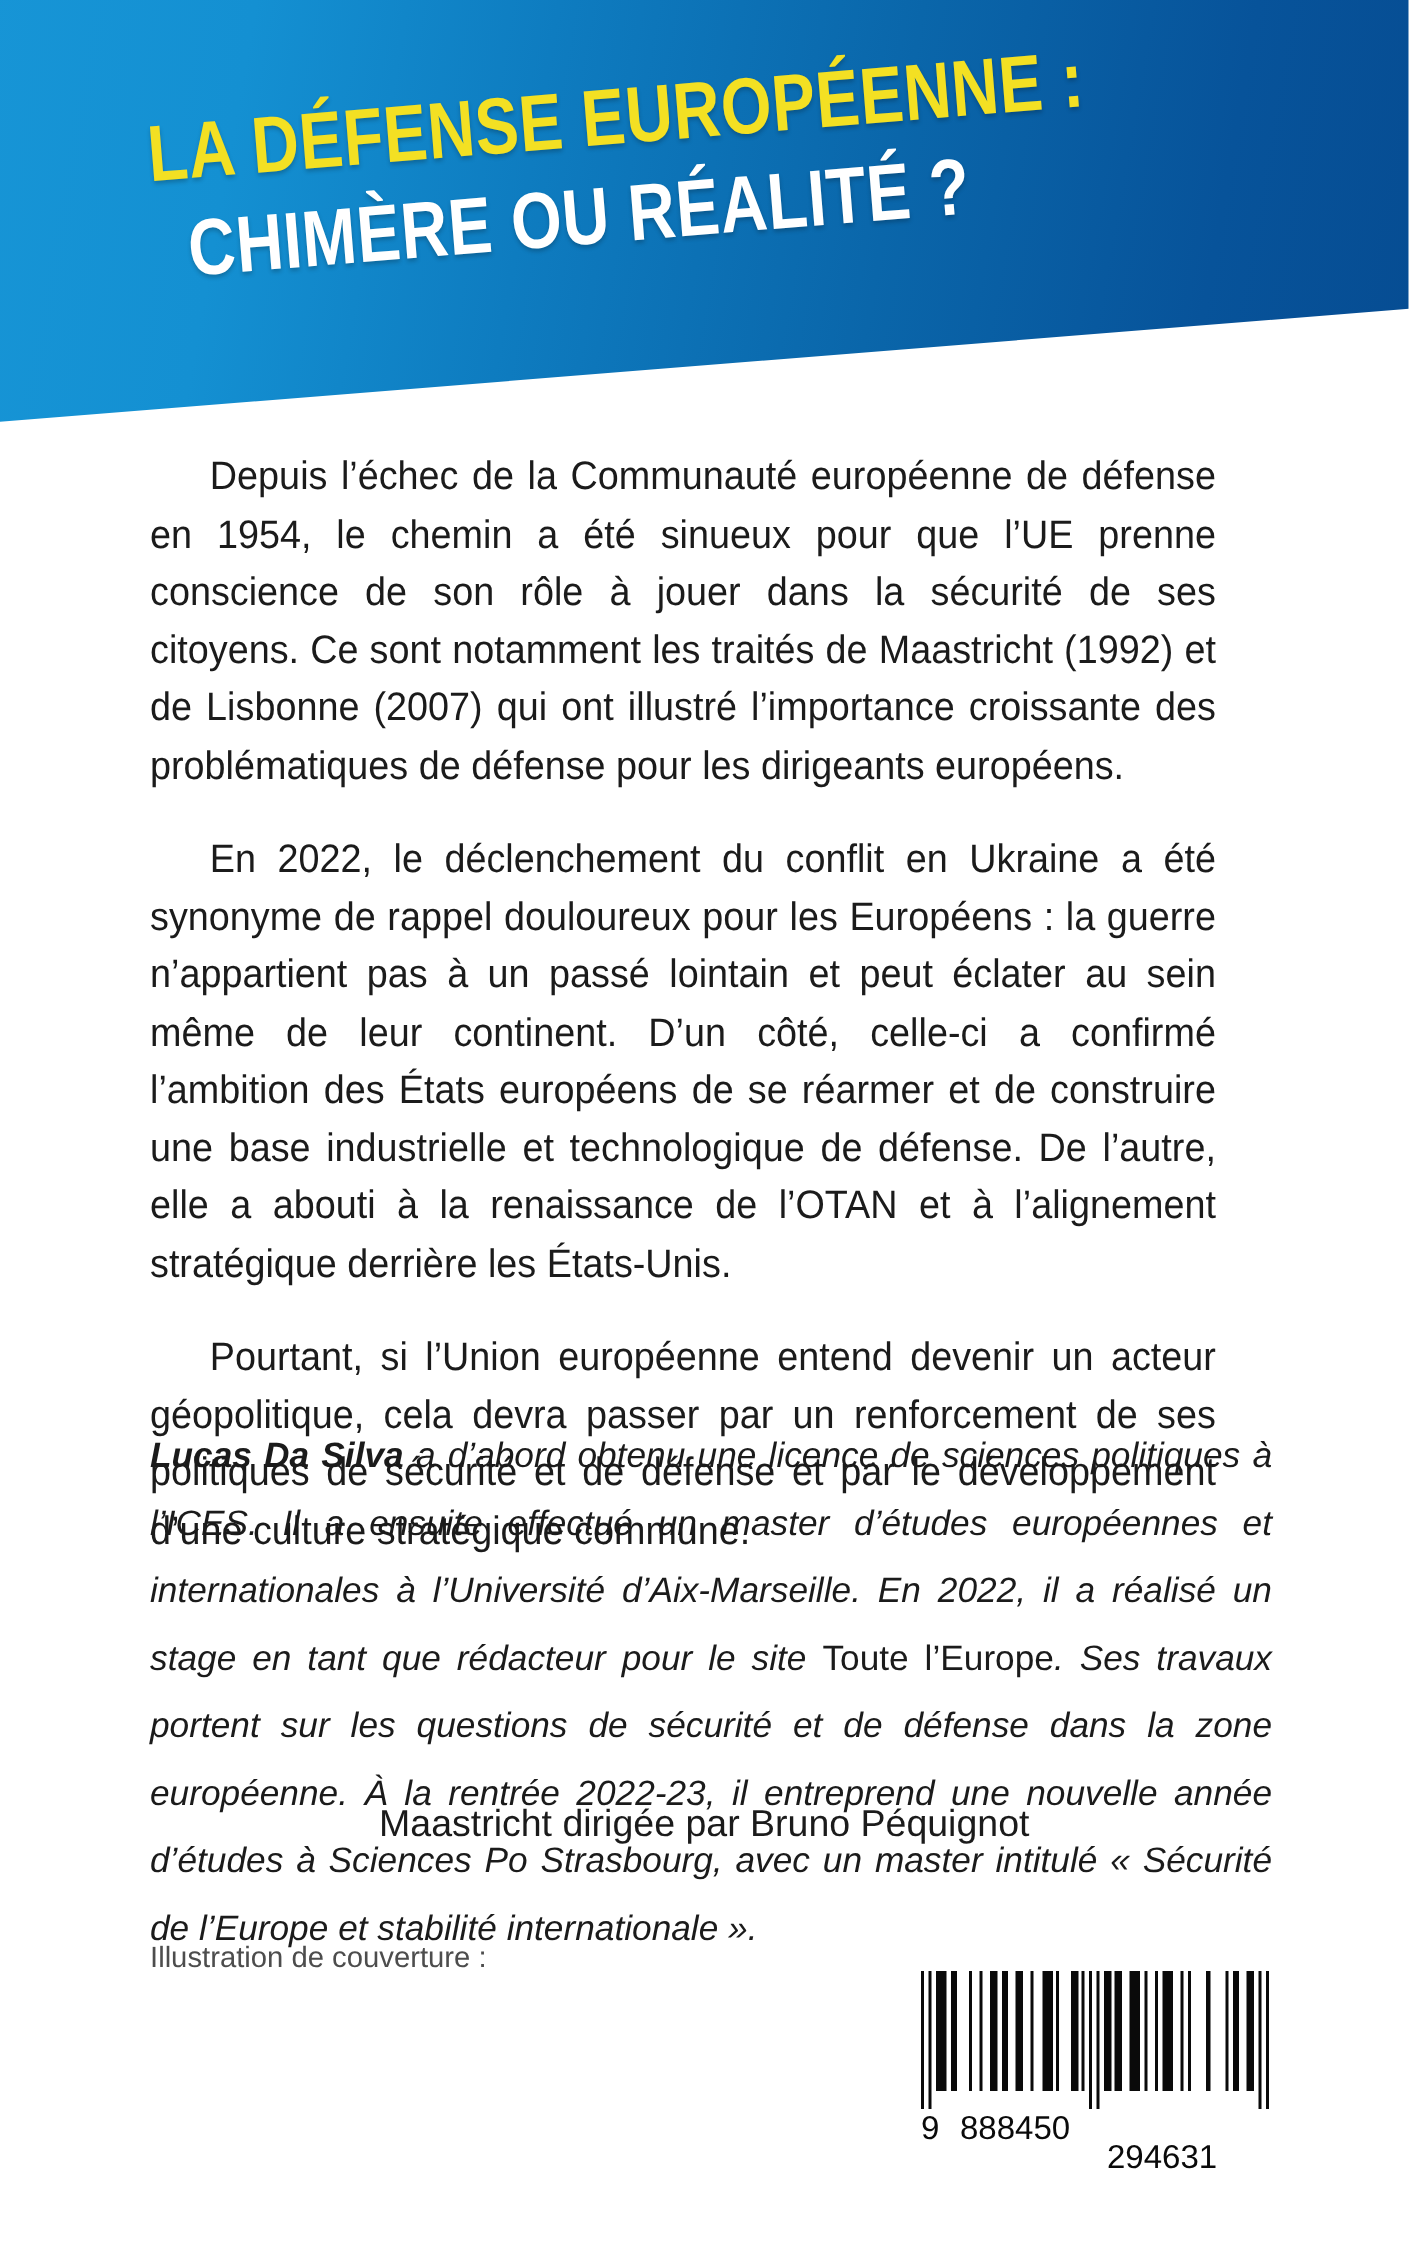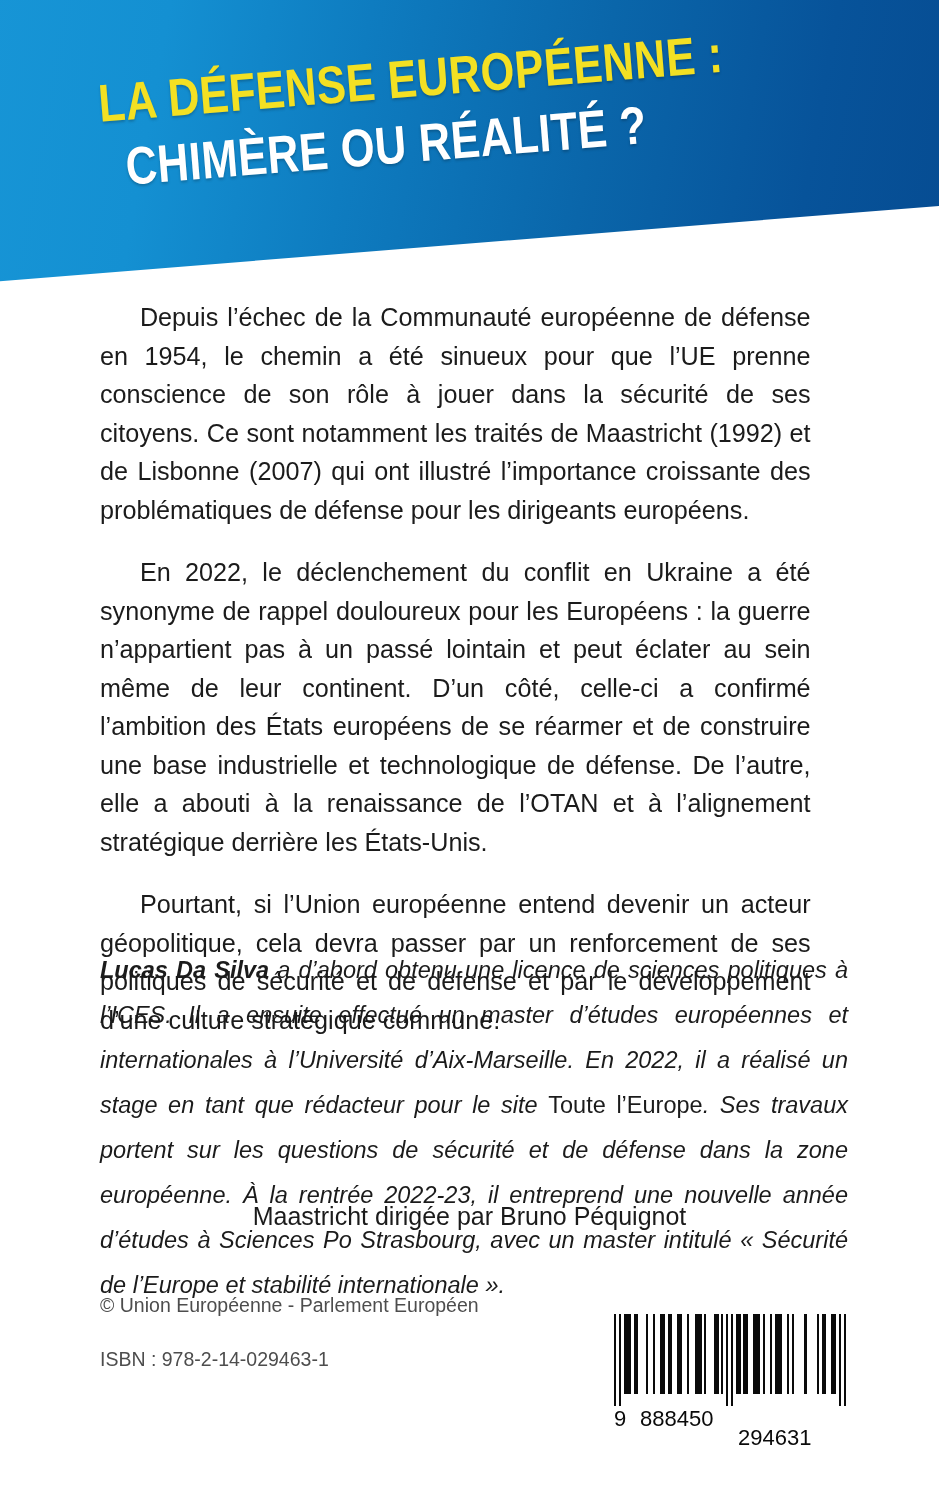--- a/index.html
+++ b/index.html
@@ -187,22 +187,21 @@
   <p class="para">Depuis l’échec de la Communauté européenne de défense en 1954, le chemin a été sinueux pour que l’UE prenne conscience de son rôle à jouer dans la sécurité de ses citoyens. Ce sont notamment les traités de Maastricht (1992) et de Lisbonne (2007) qui ont illustré l’importance croissante des problématiques de défense pour les dirigeants européens.</p>
   <p class="para">En 2022, le déclenchement du conflit en Ukraine a été synonyme de rappel douloureux pour les Européens : la guerre n’appartient pas à un passé lointain et peut éclater au sein même de leur continent. D’un côté, celle-ci a confirmé l’ambition des États européens de se réarmer et de construire une base industrielle et technologique de défense. De l’autre, elle a abouti à la renaissance de l’OTAN et à l’alignement stratégique derrière les États-Unis.</p>
   <p class="para">Pourtant, si l’Union européenne entend devenir un acteur géopolitique, cela devra passer par un renforcement de ses politiques de sécurité et de défense et par le développement d’une culture stratégique commune.</p>
 </div>
 
 <p class="bio"><span class="author-name">Lucas Da Silva</span><span> a d’abord obtenu une licence de sciences politiques à l’ICES. Il a ensuite effectué un master d’études européennes et internationales à l’Université d’Aix-Marseille. En 2022, il a réalisé un stage en tant que rédacteur pour le site </span><span class="upright">Toute l’Europe</span><span>. Ses travaux portent sur les questions de sécurité et de défense dans la zone européenne. À la rentrée 2022-23, il entreprend une nouvelle année d’études à Sciences Po Strasbourg, avec un master intitulé « Sécurité de l’Europe et stabilité internationale ».</span></p>
 
 <div class="collection">Maastricht dirigée par Bruno Péquignot</div>
 
 <div class="footer-left">
-  <div class="credit-line">© Union Européenne - Parlement Européen</div>
-  <div class="isbn-line">ISBN : 978-2-14-029463-1</div>
+  <div class="credit-line">Illustration de couverture :</div>
 </div>
 
 <div class="barcode-wrap">
   <div class="barcode-bars" id="bars">
       <span style="left: 0px; width: 2.04211px; height: 92px;"></span>
       <span style="left: 4.88421px; width: 2.04211px; height: 92px;"></span>
       <span style="left: 9.76842px; width: 6.92632px; height: 80px;"></span>
       <span style="left: 19.5368px; width: 4.48421px; height: 80px;"></span>
       <span style="left: 31.7474px; width: 2.04211px; height: 80px;"></span>
       <span style="left: 39.0737px; width: 2.04211px; height: 80px;"></span>

